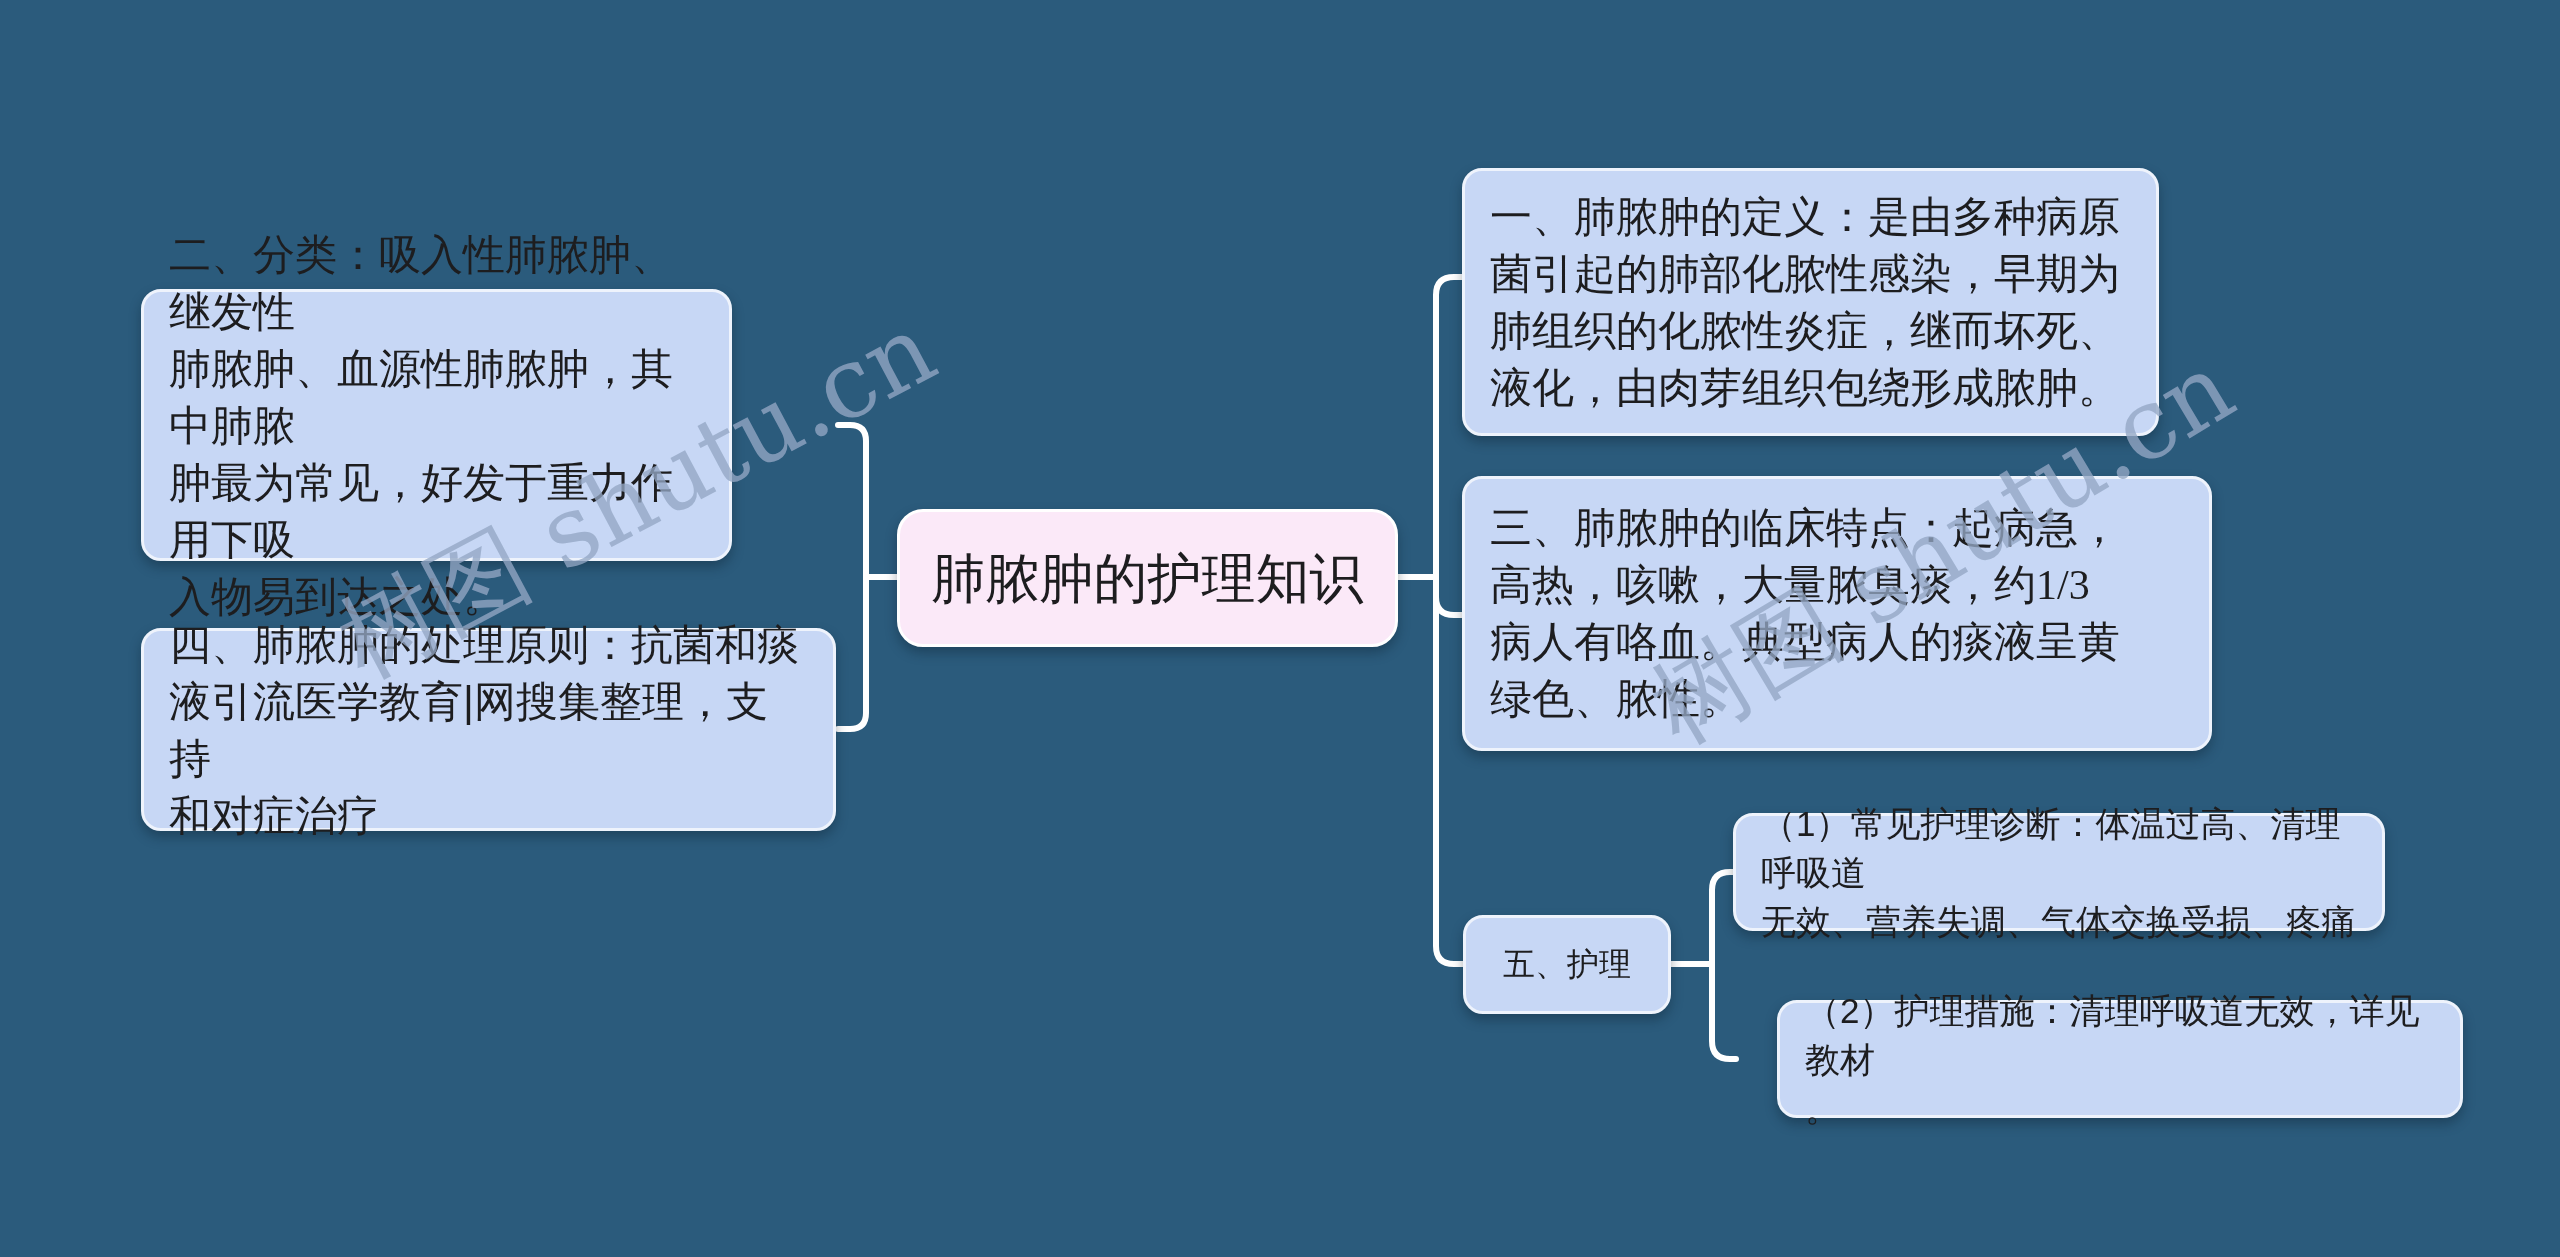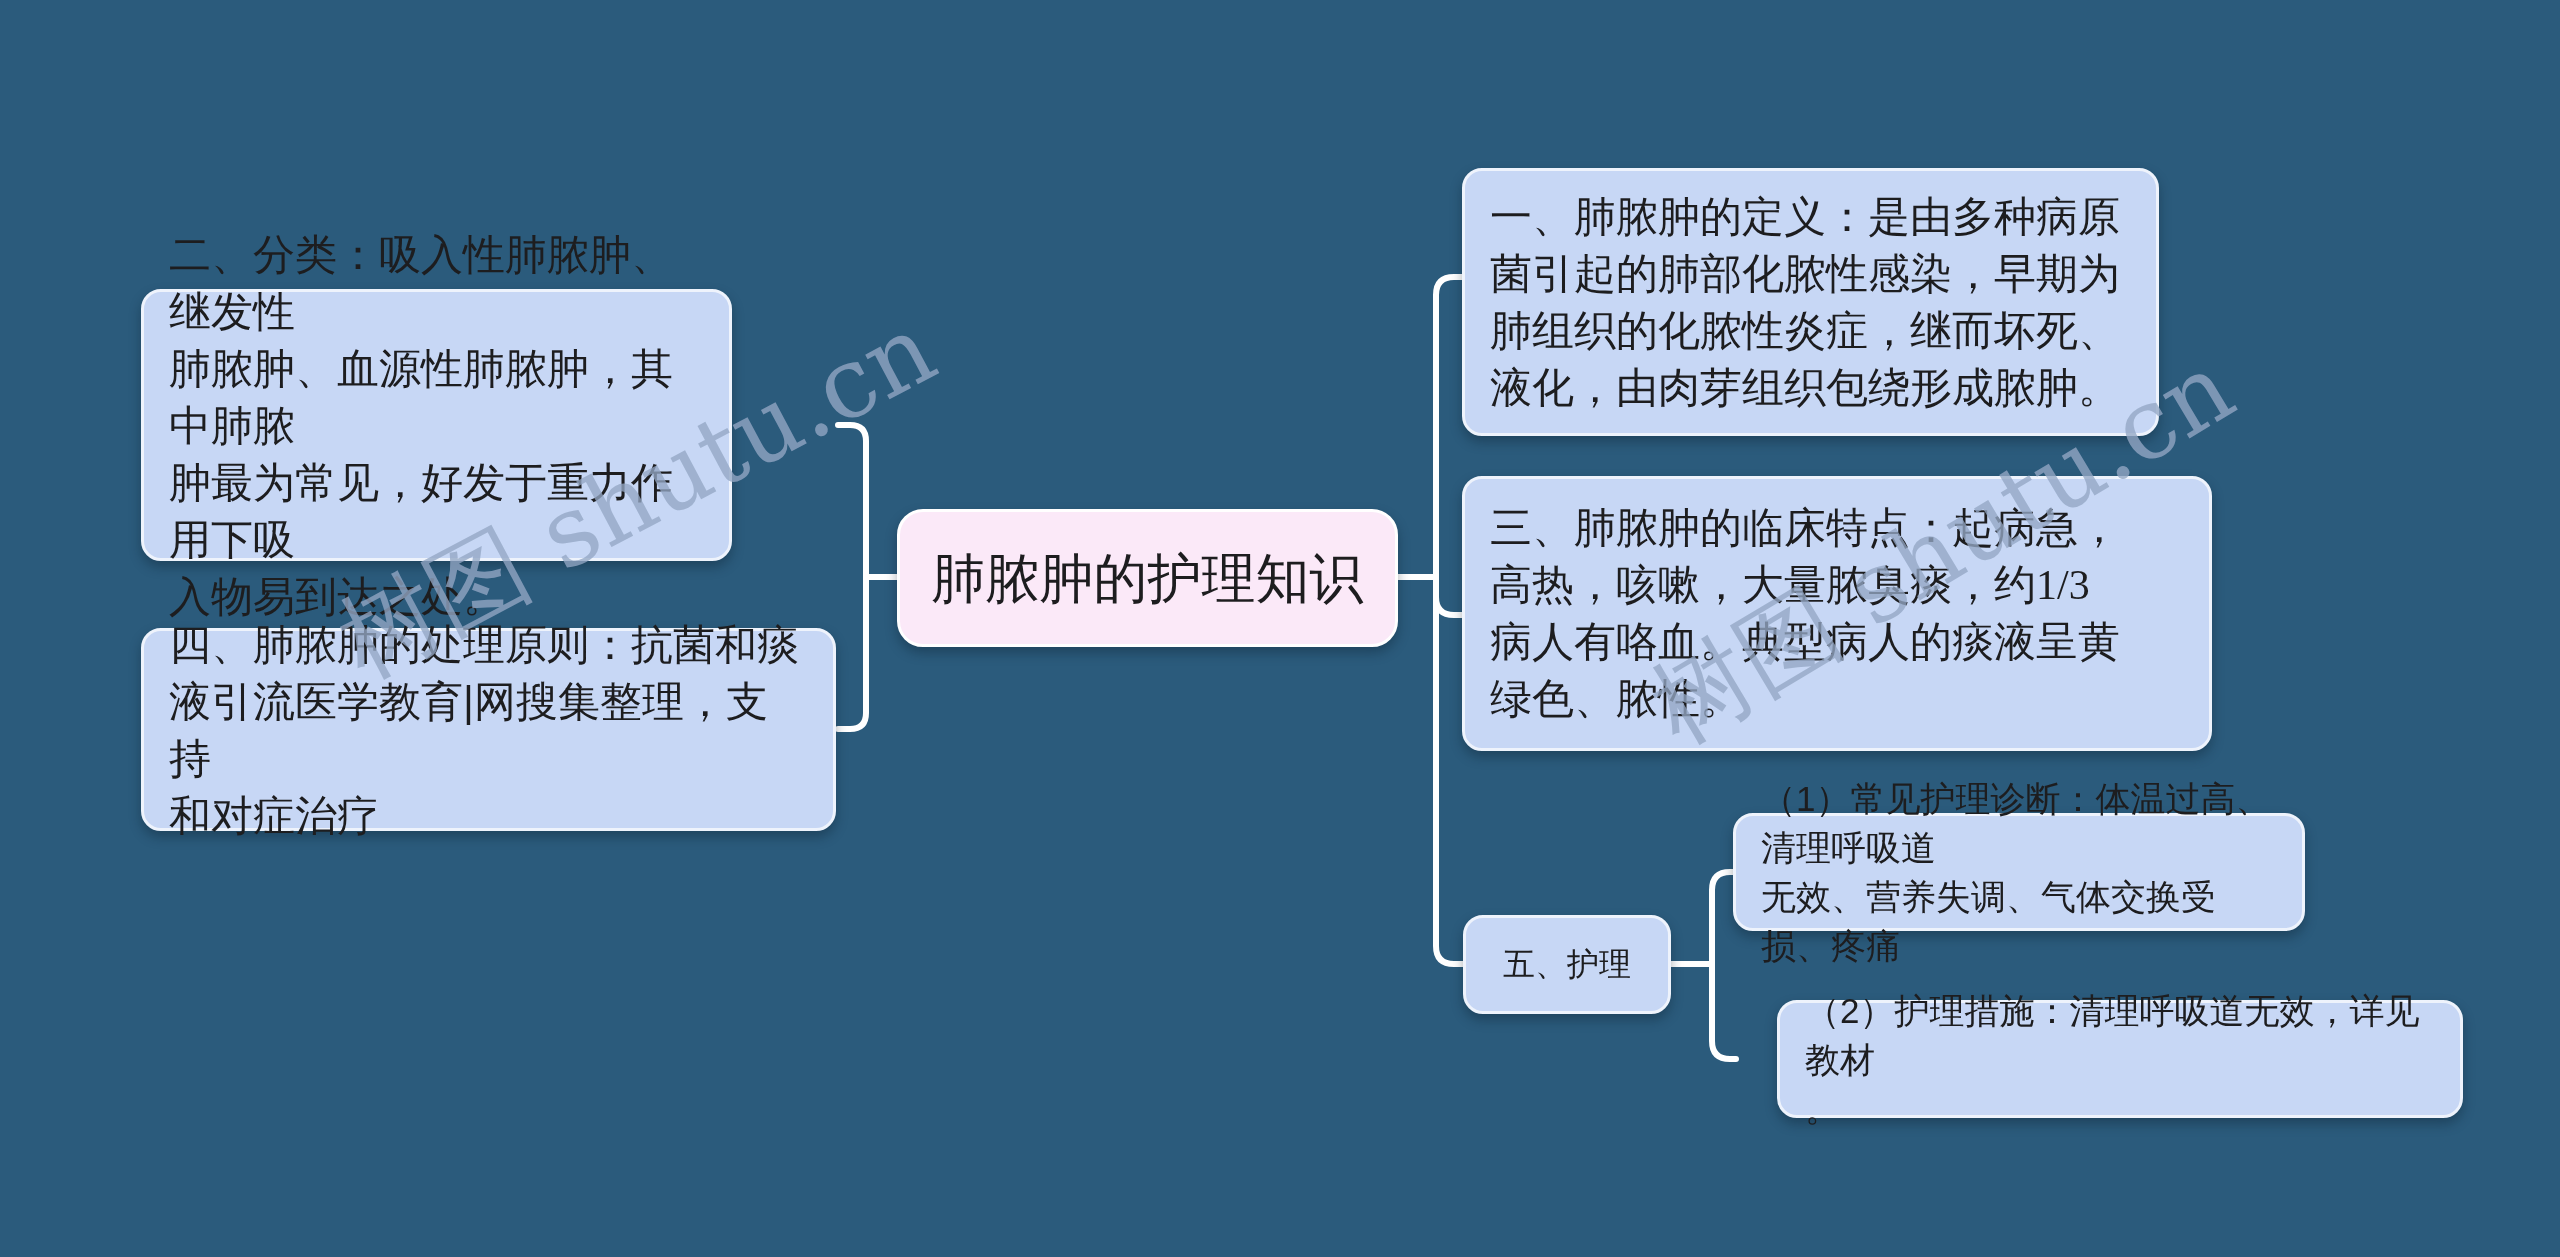--- a/index.html
+++ b/index.html
@@ -64,21 +64,21 @@
     padding: 0 12px;
     font-size: 32px;
   }
   
   #node-classification     { left: 141px;  top: 289px;  width: 591px; height: 272px; }
   #node-treatment          { left: 141px;  top: 628px;  width: 695px; height: 203px; }
   #root-node               { left: 897px;  top: 509px;  width: 501px; height: 138px; }
   #node-definition         { left: 1462px; top: 143px;  width: 697px; height: 268px; margin-top: 25px; }
   #node-clinical           { left: 1462px; top: 476px;  width: 750px; height: 275px; font-family: Liberation Serif, serif; }
   #node-nursing            { left: 1463px; top: 915px;  width: 208px; height: 99px;  }
-  #node-nursing-diagnosis  { left: 1733px; top: 813px;  width: 572px; height: 118px; }
+  #node-nursing-diagnosis  { left: 1733px; top: 813px;  width: 652px; height: 118px; }
   #node-nursing-measures   { left: 1729px; top: 1000px; width: 686px; height: 118px; margin-left: 48px; }
 
   .watermark {
     position: absolute;
     color: rgba(148, 166, 196, 0.78);
     font-family: "DejaVu Serif", serif;
     font-size: 98px;
     white-space: nowrap;
     transform-origin: 0 50%;
     pointer-events: none;

